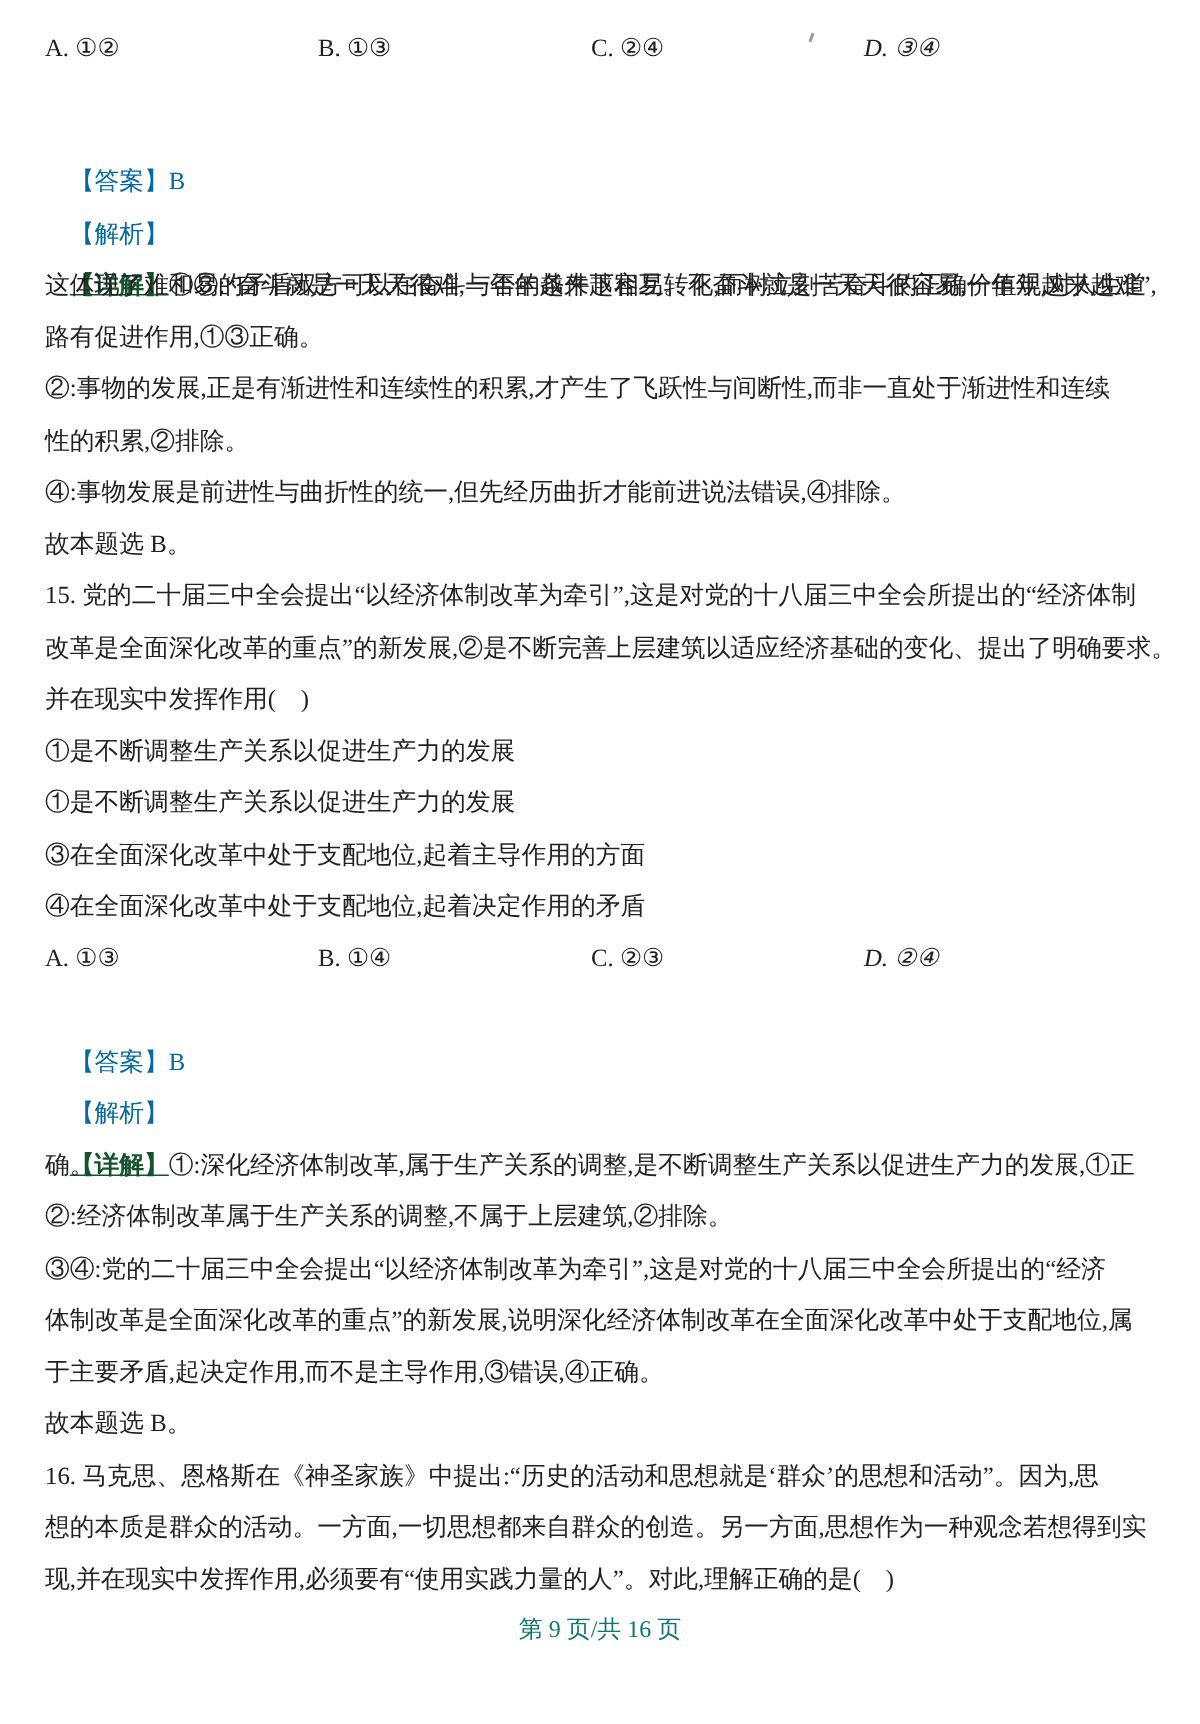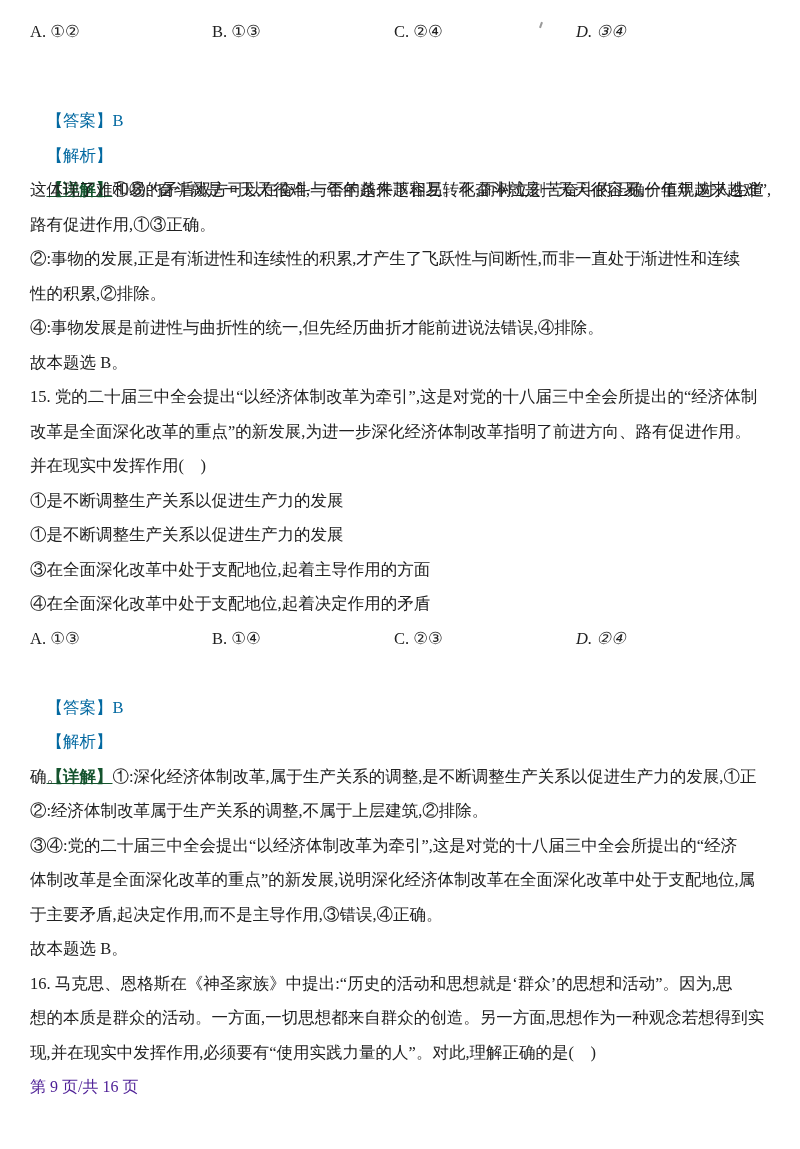--- a/index.html
+++ b/index.html
@@ -23,24 +23,25 @@
     white-space: pre;
     overflow: visible;
   }
   .gray { color: #0369a1; }
   .bold { font-weight: 700; color: #14532d; text-decoration: underline; }
   .options-row { display: flex; }
   .options-row .opt { display: inline-block; width: 182px; }
   .options-row .opt:last-child { width: auto; font-style: italic; }
   .gap-after { margin-bottom: 20px; }
   .footer-line {
+    text-align: center;
     font-size: 16px;
     height: 34.5px;
     line-height: 34.5px;
-    color: #4c1d95;
+    color: #0f766e;
   }
   .speck {
     position: absolute;
     left: 540px;
     top: 22px;
     width: 2px;
     height: 6px;
     background: #9a9a9a;
     transform: rotate(20deg);
   }
@@ -69,21 +70,21 @@
     <span class="bold">【详解】</span><span>①③:“奋斗就是一天天很难,一年年越来越容易。不奋斗就是一天天很容易,一年年越来越难”,</span>
   </div>
   <div class="line">这体现了难和易的矛盾双方可以在奋斗与否的条件下相互转化,而树立刻苦奋斗的正确价值观,对人生道</div>
   <div class="line">路有促进作用,①③正确。</div>
   <div class="line">②:事物的发展,正是有渐进性和连续性的积累,才产生了飞跃性与间断性,而非一直处于渐进性和连续</div>
   <div class="line">性的积累,②排除。</div>
   <div class="line">④:事物发展是前进性与曲折性的统一,但先经历曲折才能前进说法错误,④排除。</div>
   <div class="line">故本题选 B。</div>
 
   <div class="line">15. 党的二十届三中全会提出“以经济体制改革为牵引”,这是对党的十八届三中全会所提出的“经济体制</div>
-  <div class="line">改革是全面深化改革的重点”的新发展,为进一步深化经济体制改革指明了前进方向、路有促进作用。</div>
+  <div class="line">改革是全面深化改革的重点”的新发展,②是不断完善上层建筑以适应经济基础的变化、提出了明确要求。</div>
   <div class="line">并在现实中发挥作用(    )</div>
 
   <div class="line">①是不断调整生产关系以促进生产力的发展</div>
   <div class="line">①是不断调整生产关系以促进生产力的发展</div>
   <div class="line">③在全面深化改革中处于支配地位,起着主导作用的方面</div>
   <div class="line">④在全面深化改革中处于支配地位,起着决定作用的矛盾</div>
 
   <div class="line options-row">
     <span class="opt">A. ①③</span>
     <span class="opt">B. ①④</span>

